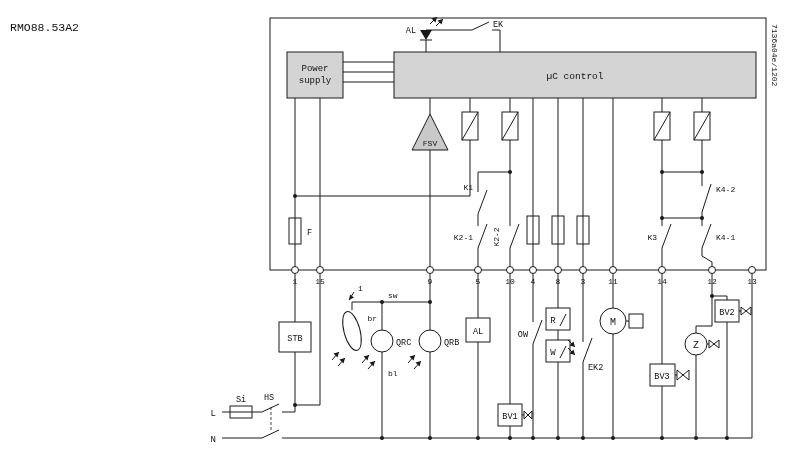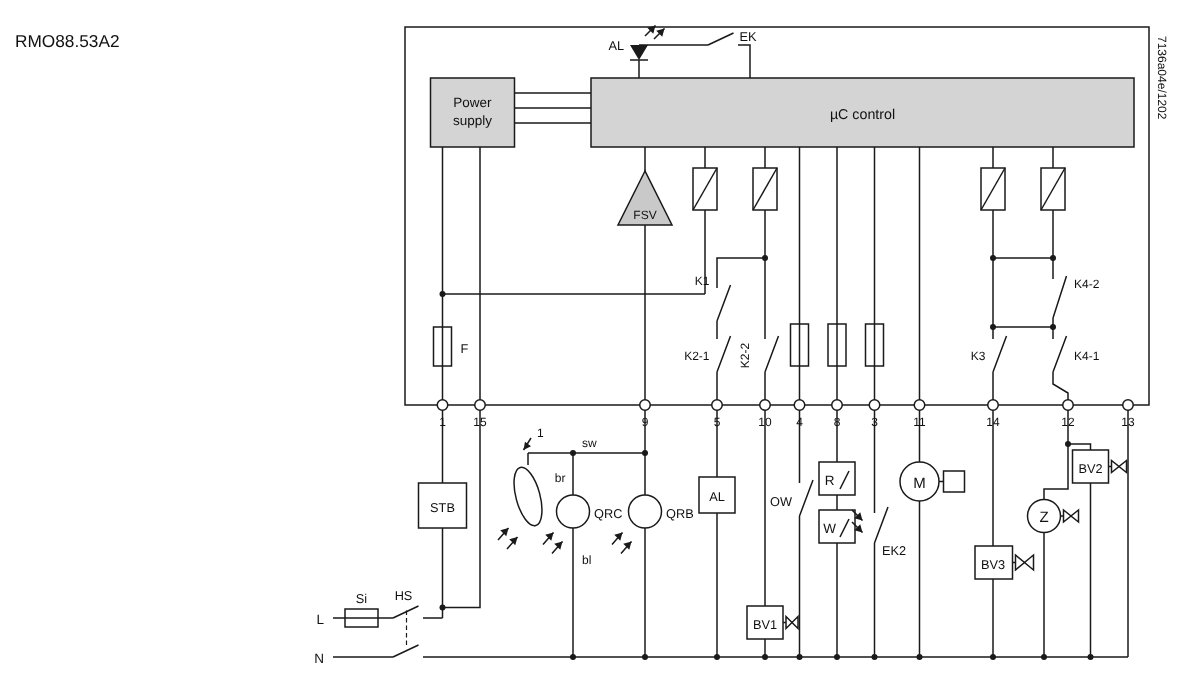--- a/index.html
+++ b/index.html
@@ -1,19 +1,19 @@
 <!DOCTYPE html>
 <html><head>
 <meta charset="utf-8">
 <style>
   html,body{margin:0;padding:0;background:#ffffff;}
   .page{
     width:800px;height:447px;position:relative;overflow:hidden;
     background:#ffffff;
-    font-family:Liberation Sans, sans-serif;
+    font-family:Liberation Mono, monospace;
   }
   svg{position:absolute;left:0;top:0;}
   .wire{stroke:#1a1a1a;stroke-width:1;fill:none;}
   .boxline{stroke:#1a1a1a;stroke-width:1;fill:none;}
   .grayfill{fill:#d4d4d4;stroke:#1a1a1a;stroke-width:1;}
   .whitefill{fill:#ffffff;stroke:#1a1a1a;stroke-width:1;}
   .dot{fill:#1a1a1a;stroke:none;}
   .lbl{fill:#111111;}
   .dash{stroke:#1a1a1a;stroke-width:0.8;stroke-dasharray:3,2;fill:none;}
   .arrow{stroke:#1a1a1a;stroke-width:1;fill:none;}

